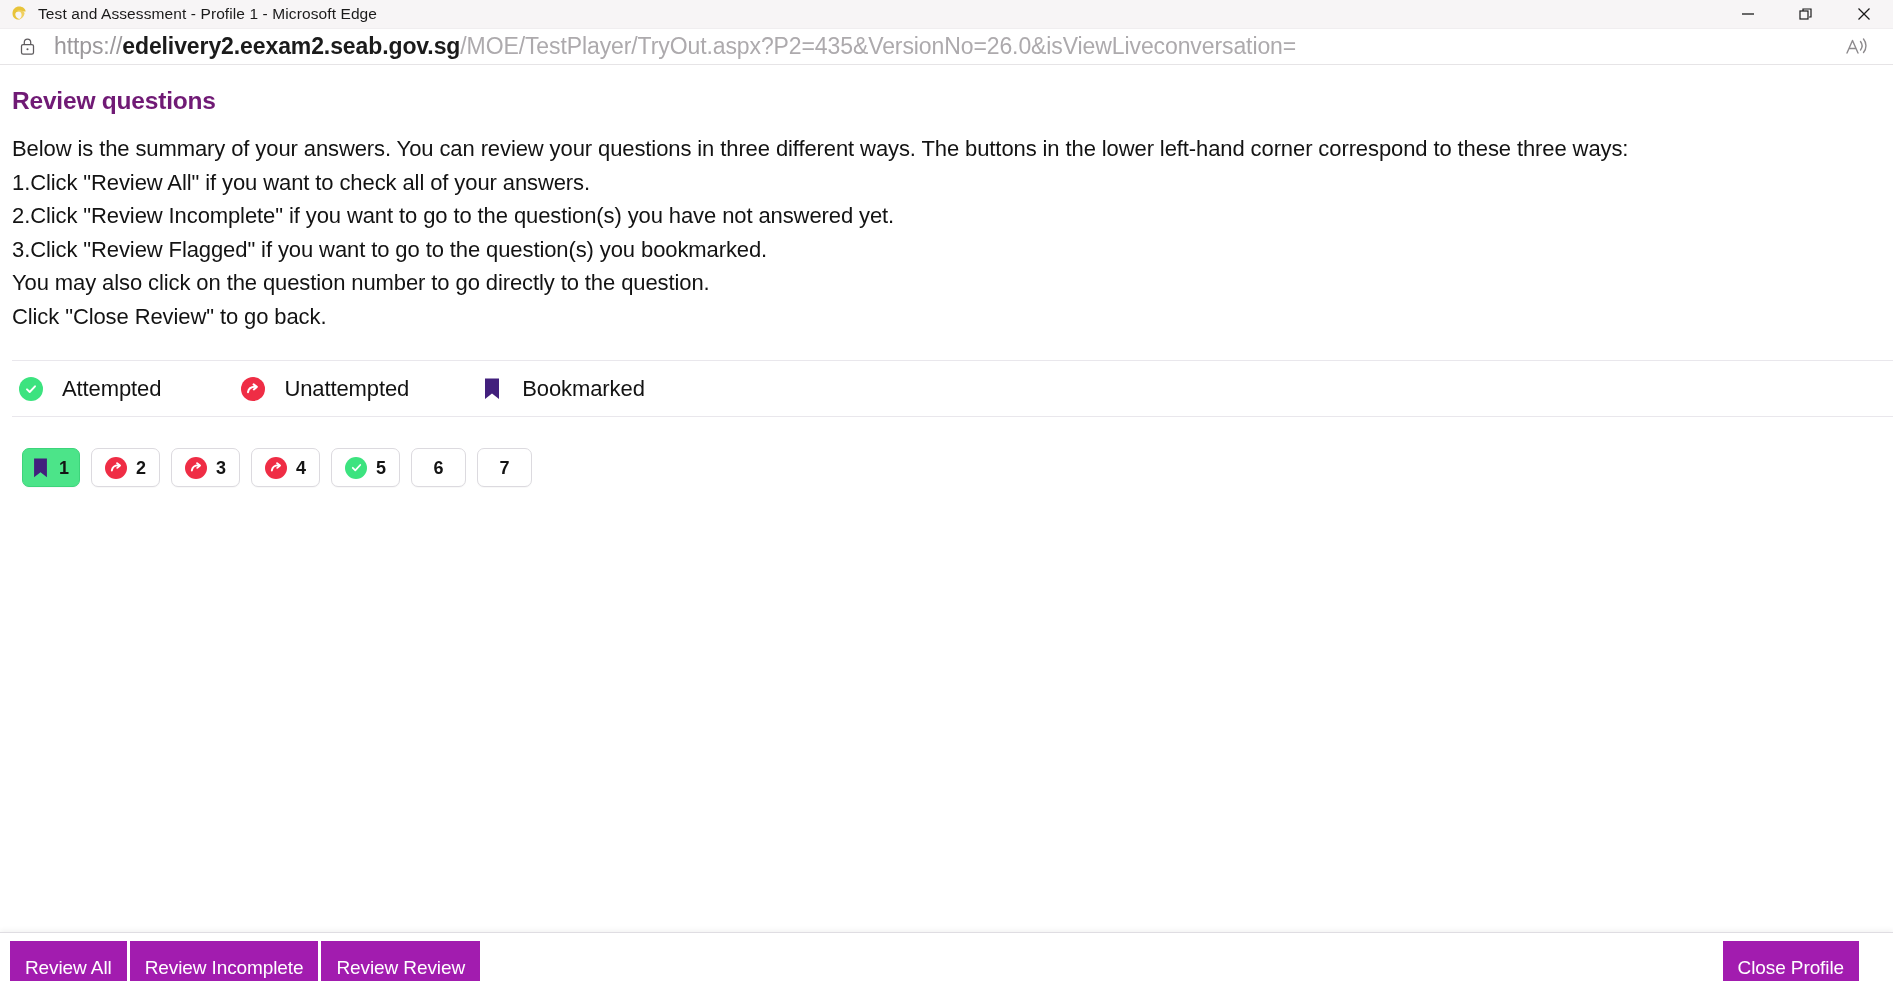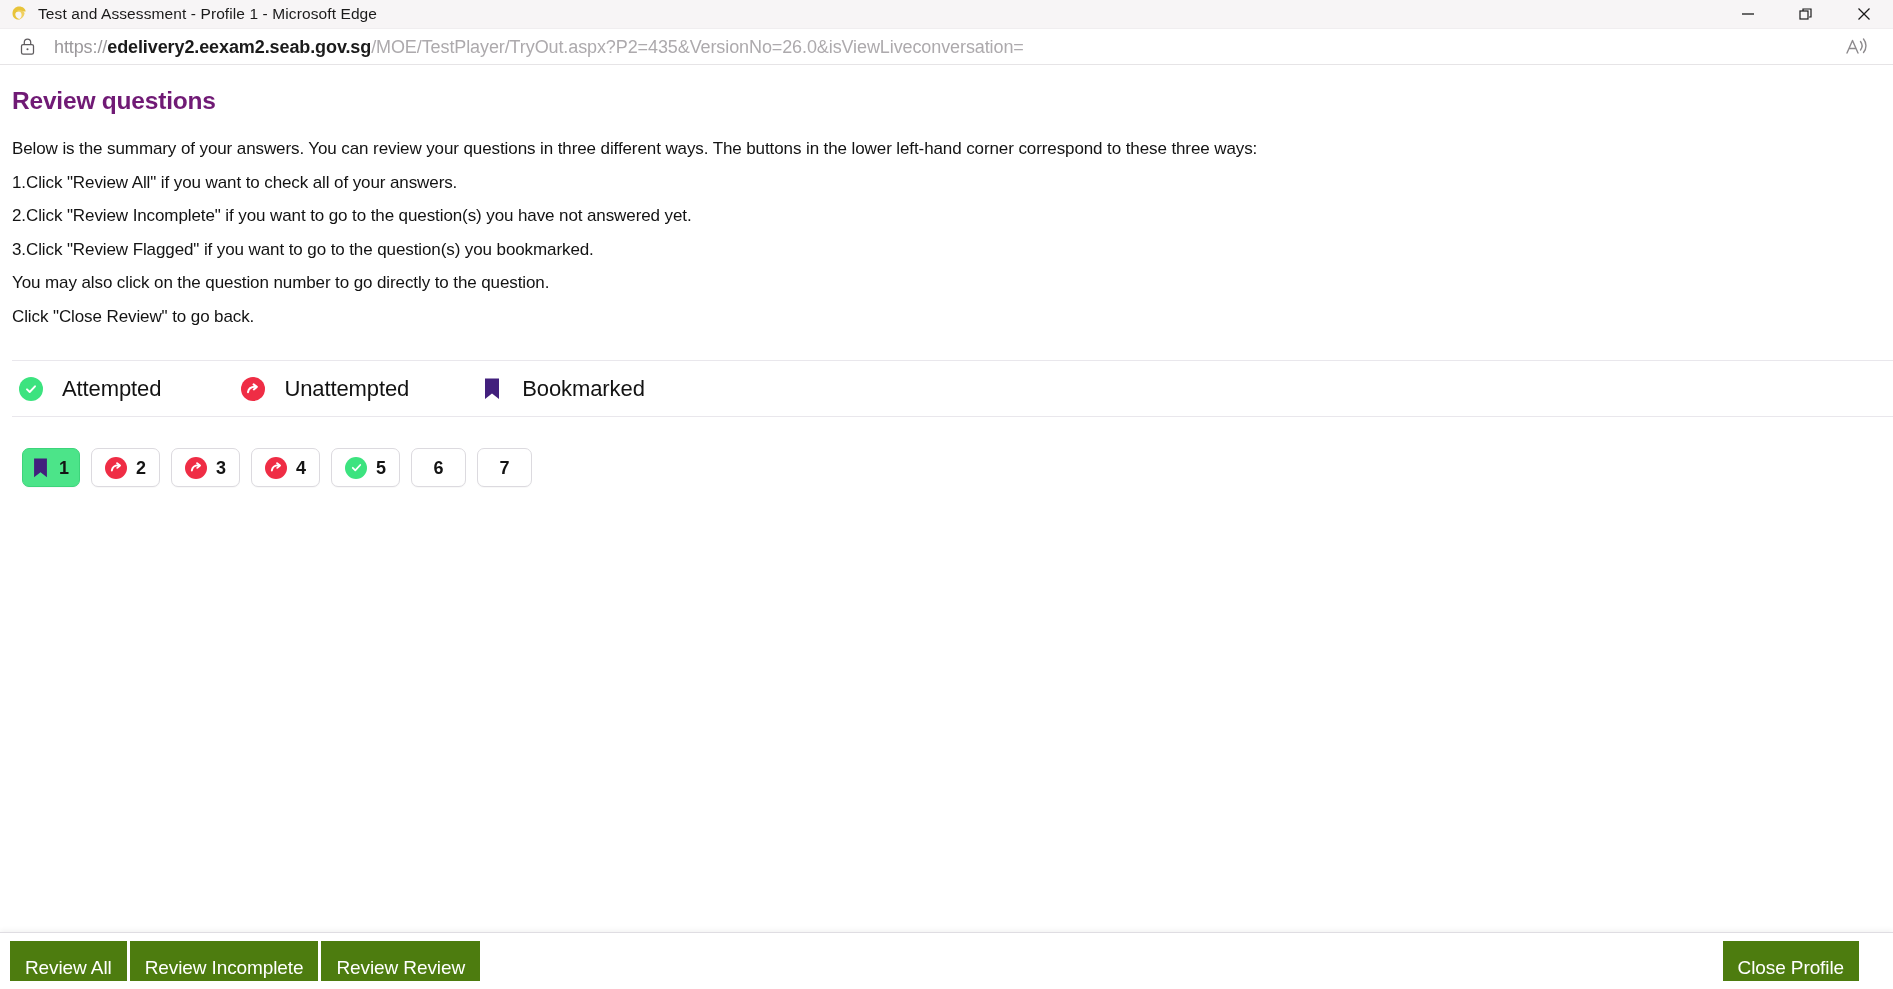--- a/index.html
+++ b/index.html
@@ -70,21 +70,21 @@
     position: relative;
   }
   .lock-icon {
     width: 26px; height: 26px;
     margin-left: 14px;
     margin-right: 14px;
     display: flex; align-items: center; justify-content: center;
     flex: 0 0 auto;
   }
   .url-text {
-    font-size: 18px;
+    font-size: 23px;
     color: #adaaad;
     white-space: nowrap;
     letter-spacing: -0.1px;
     line-height: 1;
   }
   .url-host { color: #1b1b1b; font-weight: bold; }
   .url-scheme { color: #9b989b; }
   .readaloud {
     margin-left: auto;
     margin-right: 18px;
@@ -108,21 +108,21 @@
   .page-title {
     font-size: 24.5px;
     font-weight: bold;
     color: #701a75;
     letter-spacing: -0.2px;
     margin-bottom: 17px;
   }
 
   .instructions { margin-bottom: 0; }
   .instructions p {
-    font-size: 17px;
+    font-size: 22px;
     color: #131313;
     line-height: 33.5px;
     letter-spacing: -0.1px;
     white-space: nowrap;
   }
 
   .divider {
     height: 1px;
     background: #e9e7ec;
     width: 1881px;
@@ -216,21 +216,21 @@
     background: #ffffff;
     border-top: 1px solid #dfdde2;
     box-shadow: 0 -2px 5px rgba(0,0,0,0.05);
     display: flex;
     align-items: center;
     padding: 0 10px 0 10px;
   }
   .footer-left { display: flex; gap: 3px; align-items: center; }
   .footer-right { margin-left: auto; display: flex; align-items: center; padding-right: 24px; }
   .btn-purple {
-    background: #4d7c0f;
+    background: #a21caf;
     color: #ffffff;
     border: none;
     font-family: "Liberation Sans", sans-serif;
     font-size: 19px;
     letter-spacing: -0.1px;
     height: 40px;
     padding: 16px 15px;
     cursor: pointer;
     white-space: nowrap;
   }

